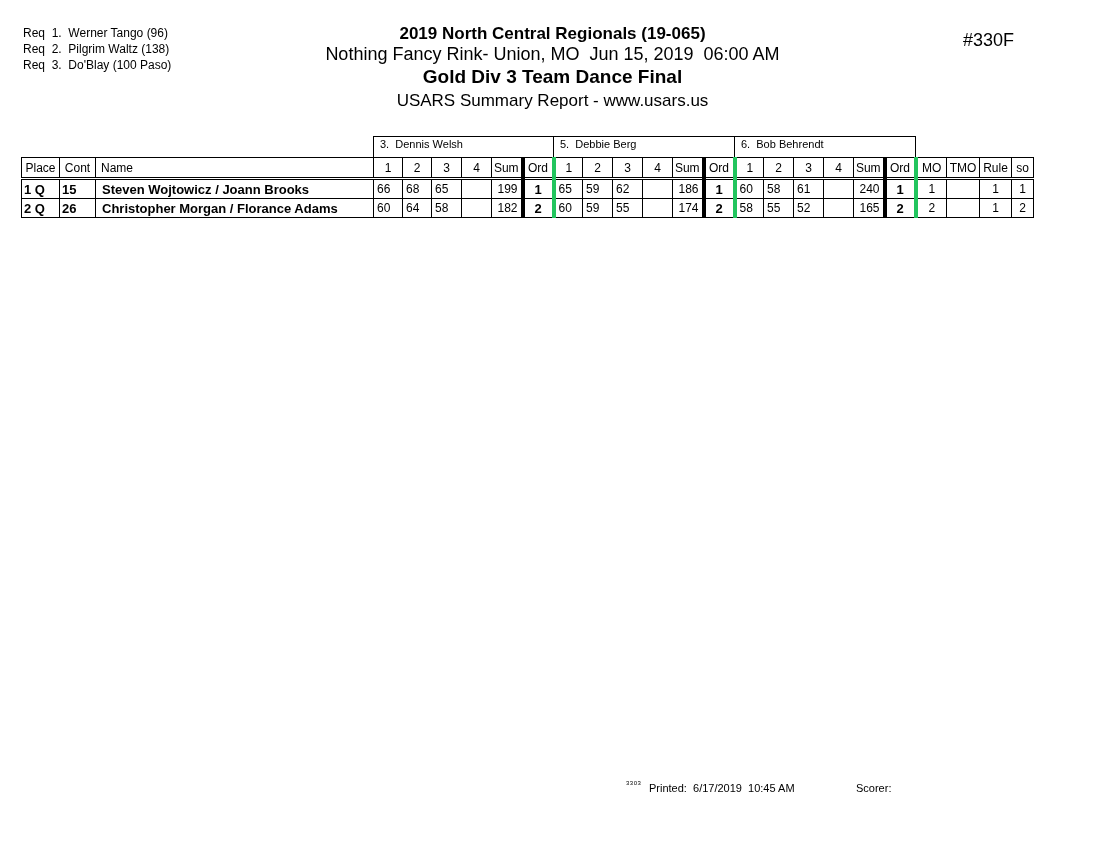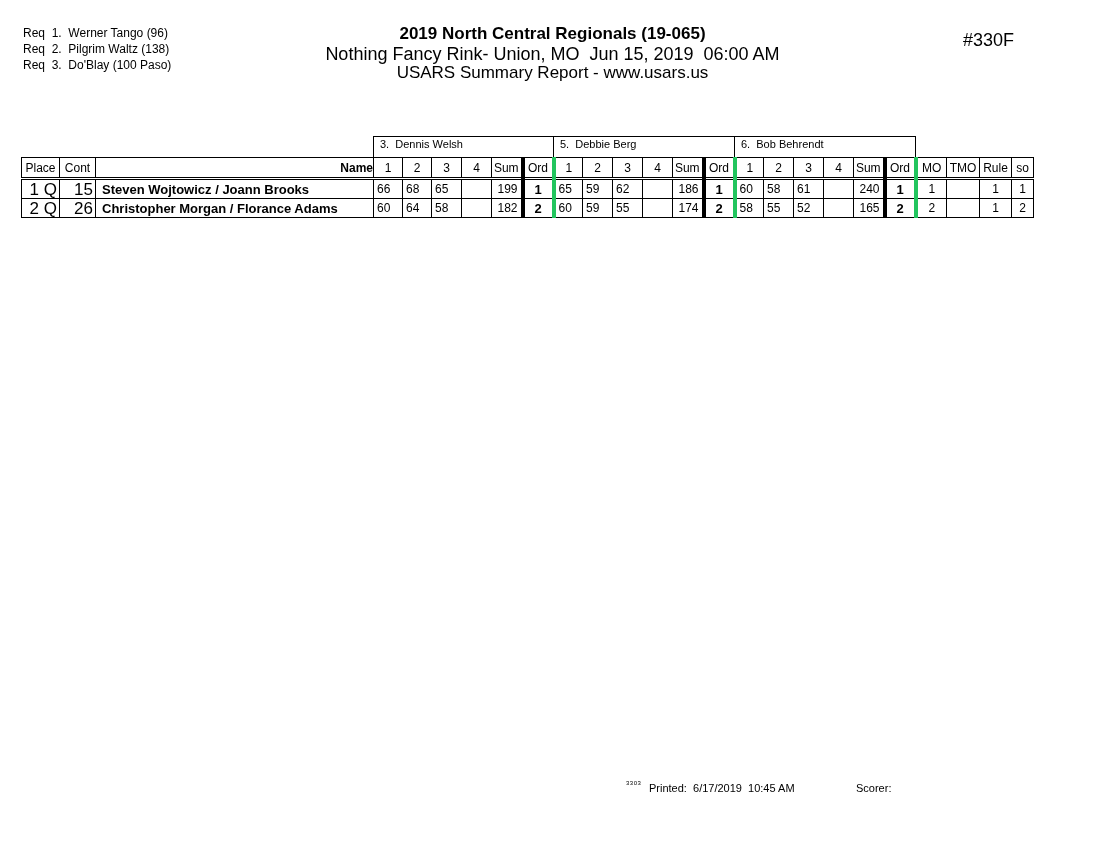--- a/index.html
+++ b/index.html
@@ -15,47 +15,48 @@
   .evno { position: absolute; left: 963px; top: 30px; font-size: 18px; font-weight: normal; }
 
   .judge { position: absolute; top: 136px; height: 21px; border: 1px solid #000; border-bottom: none;
            box-sizing: border-box; font-size: 11px; padding: 1px 0 0 6px; white-space: pre; }
 
   table.res { position: absolute; left: 21px; top: 157px; border-collapse: collapse;
               table-layout: fixed; font-size: 12px; }
   table.res td { border: 1px solid #000; padding: 0 2px; height: 18px; line-height: 17px;
                  white-space: nowrap; overflow: hidden; }
   table.res tr.head td { height: 19px; text-align: center; padding: 0; vertical-align: bottom; }
-  table.res tr.head td.name { text-align: right; padding-left: 5px; font-weight: bold; }
+  table.res tr.head td.name { text-align: left; padding-left: 5px; }
   table.res tr.head td { border-bottom: 3px double #000; }
   table.res td.ctr { text-align: center; }
   table.res td.num { text-align: left; padding-left: 3px; }
   table.res td.sum { text-align: right; padding-right: 3px; }
   table.res td.nm { font-weight: bold; padding-left: 6px; font-size: 13px; }
-  table.res td.pl { font-weight: normal; text-align: right; font-size: 17px; }
+  table.res td.pl { font-weight: bold; text-align: left; font-size: 13px; }
   table.res td.ord { border-left: 4px solid #000; border-right: 4px solid #22c55e; text-align: center; }
   table.res td.ordb { font-weight: bold; font-size: 13px; }
 
   .footer { position: absolute; top: 782px; font-size: 11px; }
   .footer .code { position: absolute; left: 626px; top: -2px; font-size: 6px; letter-spacing: 0.5px; }
   .footer .printed { position: absolute; left: 649px; white-space: pre; width: 200px; }
   .footer .scorer { position: absolute; left: 856px; }
 </style>
 </head>
 <body>
 
 <div class="req">
   <div>Req  1.  Werner Tango (96)</div>
   <div>Req  2.  Pilgrim Waltz (138)</div>
   <div>Req  3.  Do'Blay (100 Paso)</div>
 </div>
 
 <div class="hdr">
   <div class="t1">2019 North Central Regionals (19-065)</div>
   <div class="t2">Nothing Fancy Rink- Union, MO  Jun 15, 2019  06:00 AM</div>
+  <div class="t3">Gold Div 3 Team Dance Final</div>
   <div class="t4">USARS Summary Report - www.usars.us</div>
 </div>
 
 <div class="evno">#330F</div>
 
 <div class="judge" style="left:373px; width:181px;">3.  Dennis Welsh</div>
 <div class="judge" style="left:553px; width:182px;">5.  Debbie Berg</div>
 <div class="judge" style="left:734px; width:182px;">6.  Bob Behrendt</div>
 
 <table class="res">

